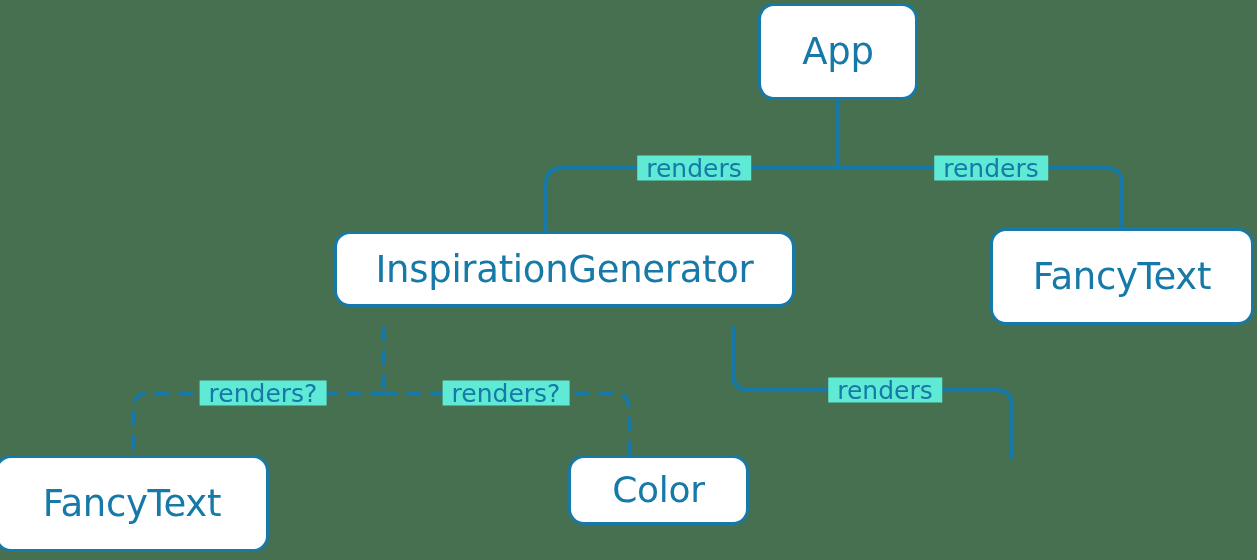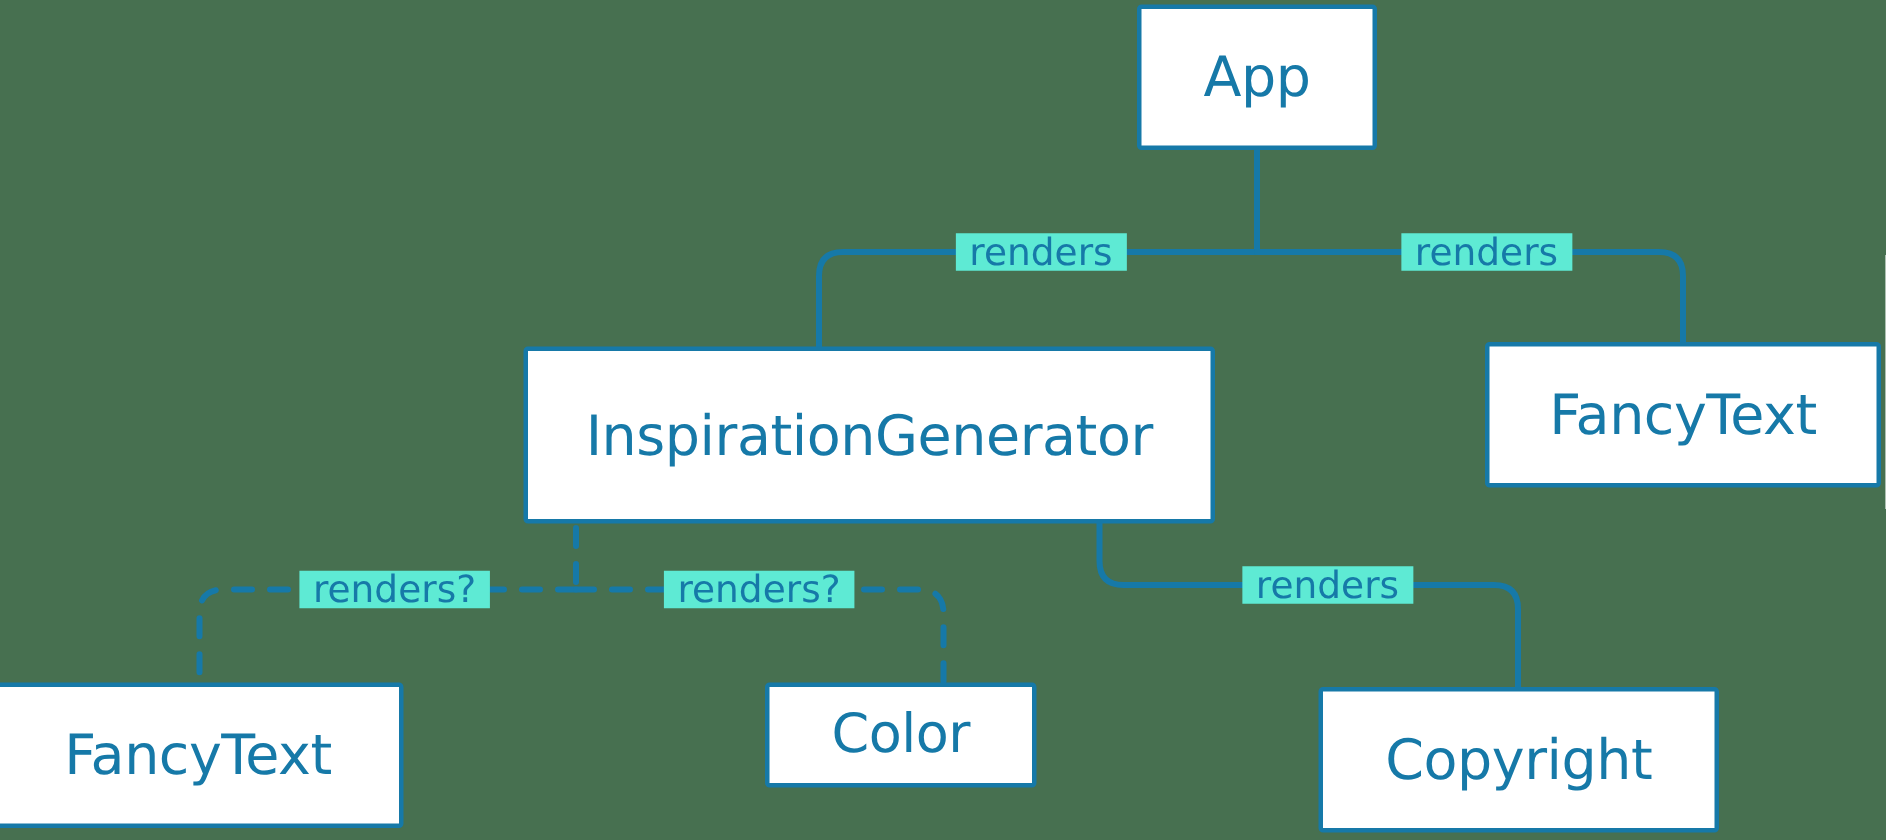--- a/index.html
+++ b/index.html
@@ -21,21 +21,21 @@
     top: 0;
     width: 1257px;
     height: 560px;
     pointer-events: none;
   }
   .node {
     position: absolute;
     box-sizing: border-box;
     background: #ffffff;
     border: 3px solid #1679a8;
-    border-radius: 3px;
+    border-radius: 16px;
     display: flex;
     align-items: center;
     justify-content: center;
     z-index: 2;
   }
   .node-label {
     color: #1679a8;
     font-size: 37px;
     font-weight: 400;
     letter-spacing: -0.3px;
@@ -74,39 +74,36 @@
 
     <path d="M 384 393 L 613 393 Q 629 393 629 409 L 629 455" fill="none" stroke="#1679a8" stroke-width="4" stroke-linecap="round" stroke-linejoin="round" stroke-dasharray="12 12"></path>
 
     <path d="M 733 328 L 733 374 Q 733 390 749 390 L 996 390 Q 1012 390 1012 406 L 1012 458" fill="none" stroke="#1679a8" stroke-width="4" stroke-linecap="round" stroke-linejoin="round"></path>
   </svg>
 
   <div class="node" style="left:758px; top:3px; width:160px; height:97px;">
     <span class="node-label">App</span>
   </div>
 
-  <div class="node" style="left:349px; top:231px; width:461px; height:118px;">
+  <div class="node" style="left:334px; top:231px; width:461px; height:76px;">
     <span class="node-label">InspirationGenerator</span>
   </div>
 
   <div class="node" style="left:990px; top:228px; width:264px; height:97px;">
     <span class="node-label">FancyText</span>
   </div>
 
   <div class="node" style="left:-5px; top:455px; width:274px; height:97px;">
     <span class="node-label">FancyText</span>
   </div>
 
-  <div class="node small" style="left:510px; top:455px; width:181px; height:70px;">
+  <div class="node small" style="left:568px; top:455px; width:181px; height:70px;">
     <span class="node-label">Color</span>
   </div>
 
-  <div class="node" style="left:879px; top:458px; width:267px; height:97px;">
-    <span class="node-label">Copyright</span>
-  </div>
 
   <span class="edge-label" style="left:694px; top:168px;">renders</span>
 
   <span class="edge-label" style="left:991px; top:168px;">renders</span>
 
   <span class="edge-label" style="left:263px; top:393px;">renders?</span>
 
   <span class="edge-label" style="left:506px; top:393px;">renders?</span>
 
   <span class="edge-label" style="left:885px; top:390px;">renders</span>

